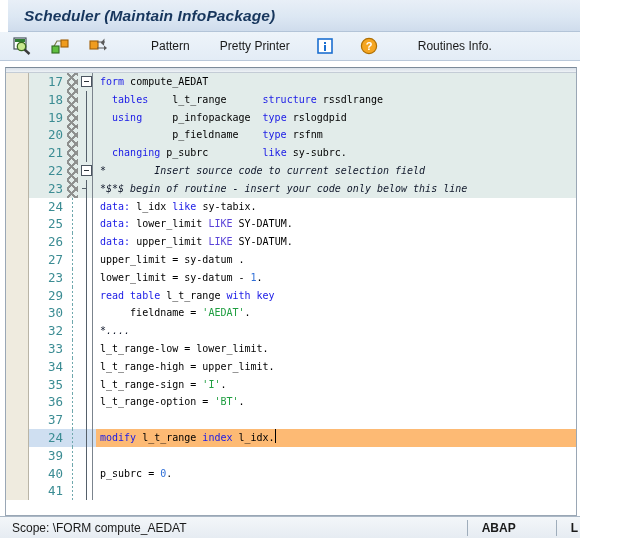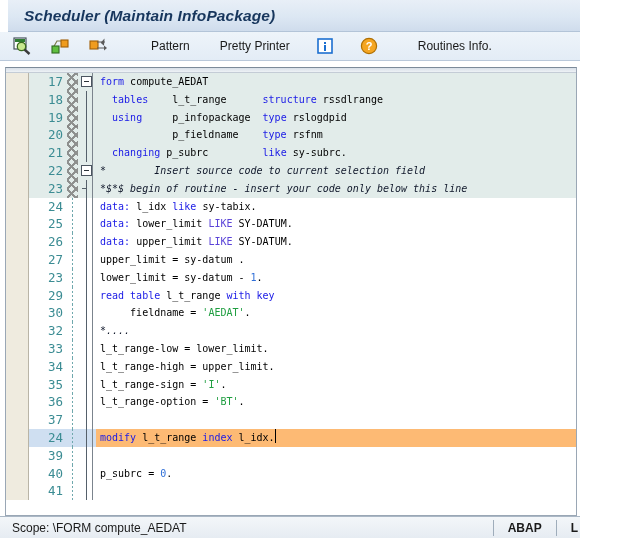--- a/index.html
+++ b/index.html
@@ -235,20 +235,21 @@
   .statusbar {
     height: 22px;
     flex: none;
     background: linear-gradient(to bottom, #f3f6f9, #e6ecf2);
     border-top: 1px solid #aab7c5;
     display: flex;
     align-items: center;
     font-size: 12px;
     color: #1a1a1a;
     box-sizing: border-box;
+    gap: 26px;
   }
   .status-scope {
     padding-left: 12px;
     flex: 1;
     white-space: nowrap;
   }
   .status-cell {
     border-left: 1px solid #9fadbb;
     padding: 0 14px;
     height: 16px;

